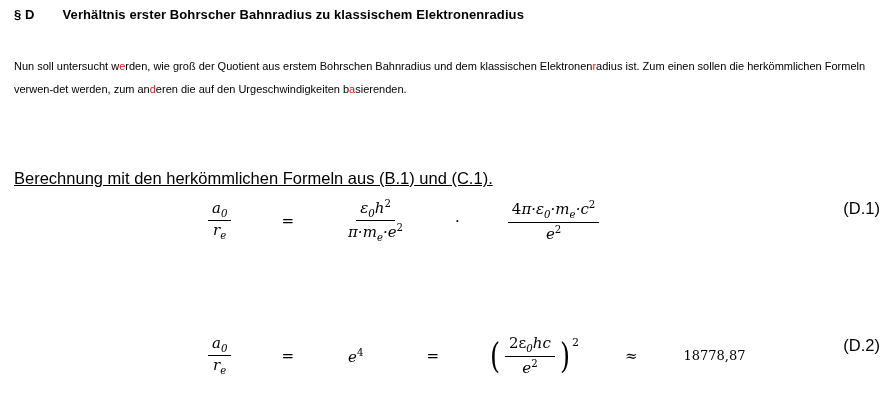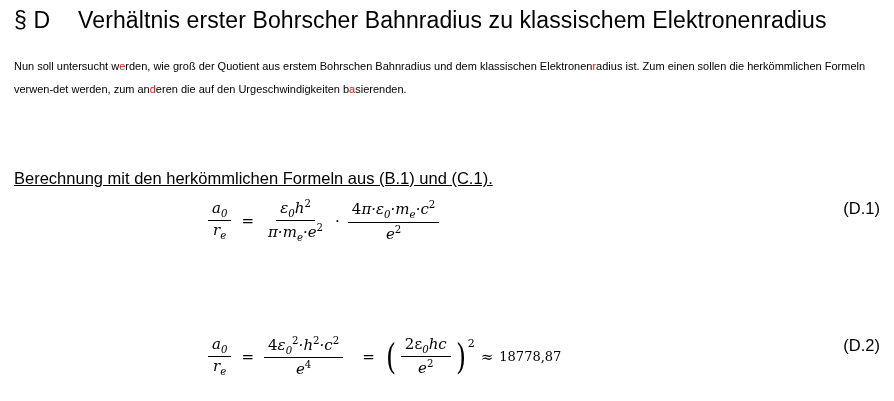--- a/index.html
+++ b/index.html
@@ -18,22 +18,22 @@
     position: relative;
     width: 894px;
     height: 401px;
     padding: 0;
     box-sizing: border-box;
   }
   .section-head {
     position: absolute;
     left: 14px;
     top: 7px;
-    font-size: 23px;
-    font-weight: normal;
+    font-size: 13px;
+    font-weight: bold;
     letter-spacing: 0.1px;
     white-space: nowrap;
   }
   .section-head .marker {
     display: inline-block;
     margin-right: 28px;
   }
   .para {
     position: absolute;
     left: 14px;
@@ -63,20 +63,21 @@
   .eq-2 { top: 335px; }
   .eq-inner {
     position: absolute;
     left: 205px;
     top: 0;
     display: flex;
     align-items: center;
     font-family: "DejaVu Serif", serif;
     font-size: 15px;
     font-style: italic;
+    gap: 40px;
   }
   .eq-tag {
     position: absolute;
     right: 14px;
     top: 1px;
     font-family: "Liberation Sans", sans-serif;
     font-style: normal;
     font-size: 16.5px;
   }
   .frac {
@@ -162,21 +163,20 @@
 
 
   <div class="eq-block eq-2">
     <div class="eq-inner">
       <span class="frac">
         <span class="num"><span style="font-style:italic">a</span><span class="sub">0</span></span>
         <span class="den"><span style="font-style:italic">r</span><span class="sub">e</span></span>
       </span>
       <span class="op-eq">=</span>
       <span class="frac">
-        <span class="num"><span class="upr">4</span>ε<span class="sub">0</span><span class="sup">2</span>·<span style="font-style:italic">h</span><span class="sup">2</span>·<span style="font-style:italic">c</span><span class="sup">2</span></span>
         <span class="den"><span style="font-style:italic">e</span><span class="sup">4</span></span>
       </span>
       <span class="op-eq" style="padding-left:16px;padding-right:9px">=</span>
       <span class="paren-grp">
         <span class="paren">(</span>
         <span class="frac">
           <span class="num"><span class="upr">2</span>ε<span class="sub">0</span><span style="font-style:italic">hc</span></span>
           <span class="den"><span style="font-style:italic">e</span><span class="sup">2</span></span>
         </span>
         <span class="paren">)</span>

